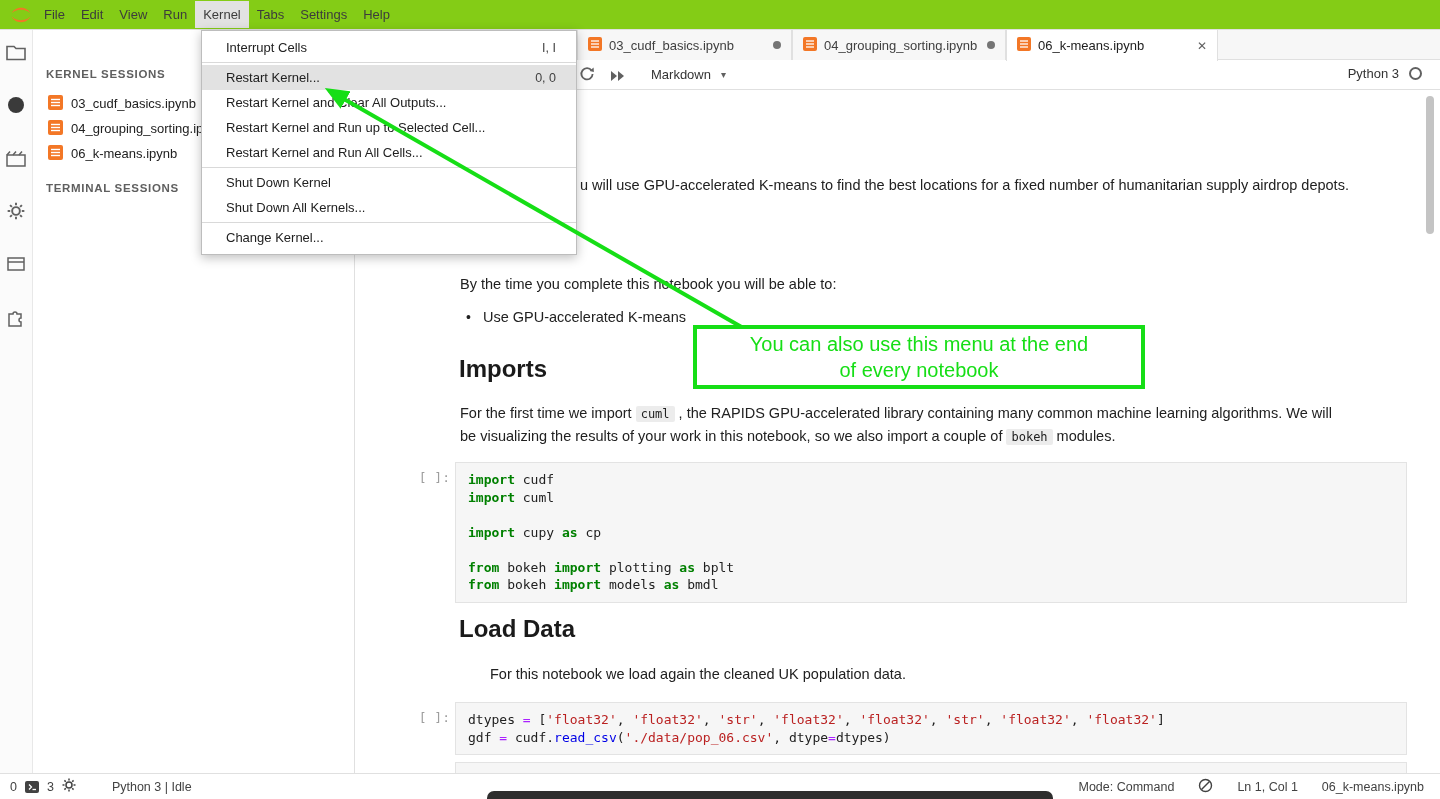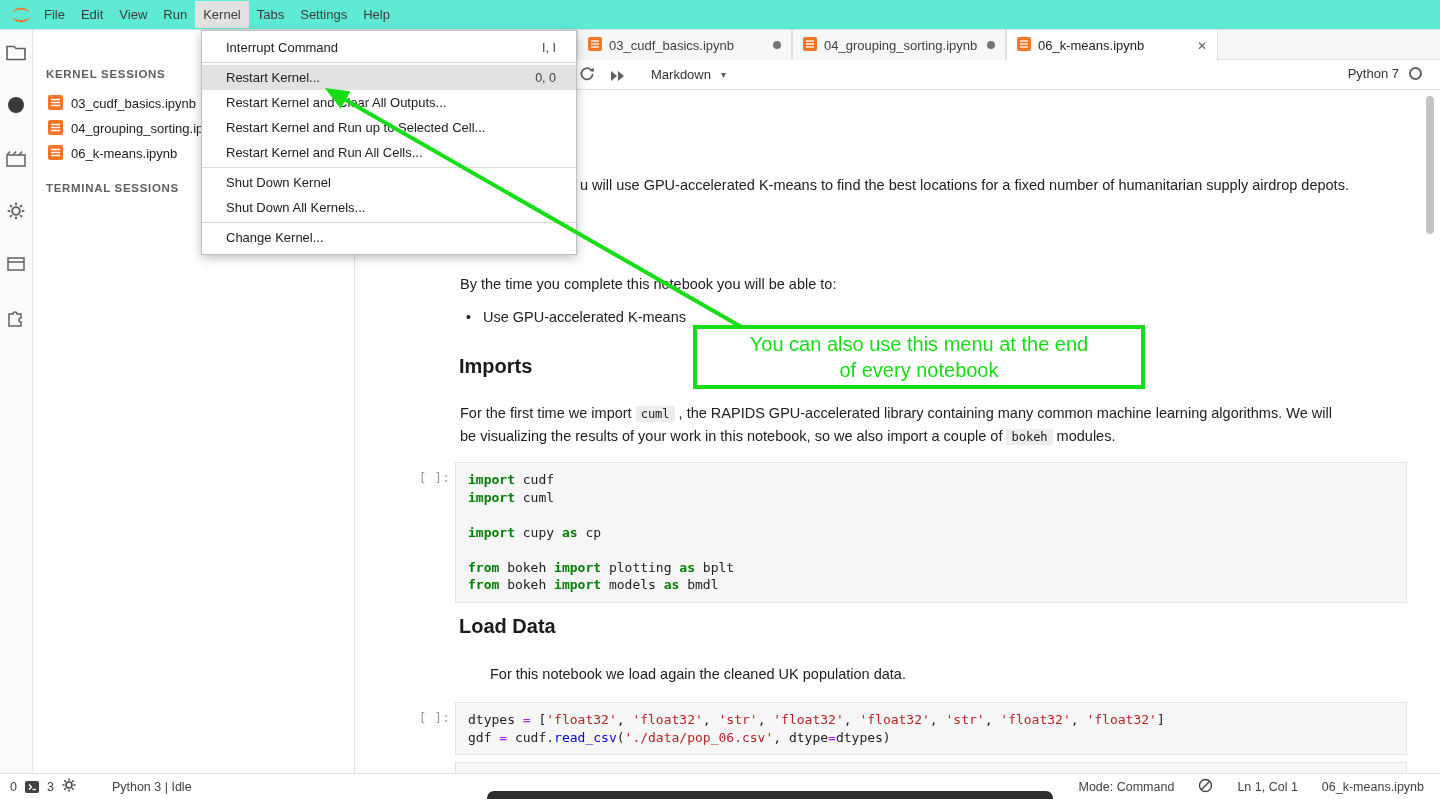--- a/index.html
+++ b/index.html
@@ -1,20 +1,20 @@
 <!DOCTYPE html>
 <html style="--anno-green: #16DE16;"><head>
 <meta charset="utf-8">
 <style>
   * { margin:0; padding:0; box-sizing:border-box; }
   html,body { width:1440px; height:799px; overflow:hidden; }
   body { font-family:"Liberation Sans",sans-serif; background:#fff; color:#212121; position:relative; }
 
   
-  .menubar { position:absolute; left:0; top:0; width:1440px; height:30px; background:#5eead4;
+  .menubar { position:absolute; left:0; top:0; width:1440px; height:30px; background:#84cc16;
              border-bottom:1px solid #e0e0e0; display:flex; align-items:center; z-index:40; }
   .logo { width:24px; height:24px; margin:0 3px 0 9px; display:flex; align-items:center; }
   .menu-item { padding:6px 8px; font-size:13px; color:#3c3c3c; cursor:default; }
   .menu-item.active { background:#e2e2e2; }
 
   
   .iconstrip { position:absolute; left:0; top:30px; width:33px; height:743px; background:#fbfbfb;
                border-right:1px solid #e8e8e8; display:flex; flex-direction:column; align-items:center;
                padding-top:12px; gap:29px; z-index:5; }
   .strip-icon { width:24px; height:24px; display:flex; align-items:center; justify-content:center; }
@@ -51,21 +51,21 @@
   .dd-item { height:25px; display:flex; align-items:center; justify-content:space-between;
              padding:0 20px 0 24px; font-size:13px; color:#212121; }
   .dd-item.hl { background:#e2e2e2; }
   .dd-shortcut { color:#424242; font-size:12.5px; }
   .dd-sep { border-top:1px solid #d9d9d9; margin:2px 0; }
 
   
   .content { position:absolute; left:356px; top:90px; width:1068px; height:683px; background:#fff;
              overflow:hidden; z-index:1; }
   .md-text { position:absolute; font-size:14.5px; line-height:22px; color:#212121; }
-  .md-h2 { position:absolute; font-size:20px; font-weight:bold; color:#1a1a1a; }
+  .md-h2 { position:absolute; font-size:24px; font-weight:bold; color:#1a1a1a; }
   .bullet-row { position:absolute; display:flex; gap:12px; font-size:14.5px; }
   .bullet-glyph { font-size:14px; }
   .cell { position:absolute; width:952px; background:#f6f6f6; border:1px solid #e3e3e3; padding:8px 12px; }
   .prompt { position:absolute; width:58px; text-align:right; font-family:"DejaVu Sans Mono",monospace;
             font-size:13px; color:#9e9e9e; }
   .code-line { font-family:"DejaVu Sans Mono",monospace; font-size:13px; line-height:17.5px; white-space:pre; color:#212121; }
   .tk-kw { color:#008000; font-weight:bold; }
   .tk-str { color:#BA2121; }
   .tk-fn { color:#0000E6; }
   .tk-op { color:#AA22FF; }
@@ -257,21 +257,21 @@
           <polygon points="1,1 7,6 1,11" fill="#616161"></polygon>
           <polygon points="8,1 14,6 8,11" fill="#616161"></polygon>
         </svg>
     </span>
   </span>
   <span class="tb-celltype">
     <span>Markdown</span>
     <span class="tb-chevron">▾</span>
   </span>
   <span class="tb-kernel">
-    <span>Python 7</span>
+    <span>Python 3</span>
     <span class="kernel-circle"></span>
   </span>
 </div>
 
 <div class="content">
   <div class="md-text" style="left:224px; top:84px; width:840px;">u will use GPU-accelerated K-means to find the best locations for a fixed number of humanitarian supply airdrop depots.</div>
 
   <div class="md-text" style="left:104px; top:183px;">By the time you complete this notebook you will be able to:</div>
 
   <div class="bullet-row" style="left:110px; top:219px;">
@@ -304,21 +304,21 @@
       <div class="code-line"><span>gdf </span><span class="tk-op">=</span><span> cudf.</span><span class="tk-fn">read_csv</span><span>(</span><span class="tk-str">'./data/pop_06.csv'</span><span>, dtype</span><span class="tk-op">=</span><span>dtypes)</span></div>
     </div>
 
   <div class="partial-cell"></div>
 </div>
 
 <div class="scroll-thumb"></div>
 
 <div class="dropdown">
   <div class="dd-item">
-    <span>Interrupt Command</span>
+    <span>Interrupt Cells</span>
     <span class="dd-shortcut">I, I</span>
   </div>
   <div class="dd-sep"></div>
   <div class="dd-item hl">
     <span>Restart Kernel...</span>
     <span class="dd-shortcut">0, 0</span>
   </div>
   <div class="dd-item">
     <span>Restart Kernel and Clear All Outputs...</span>
   </div>

